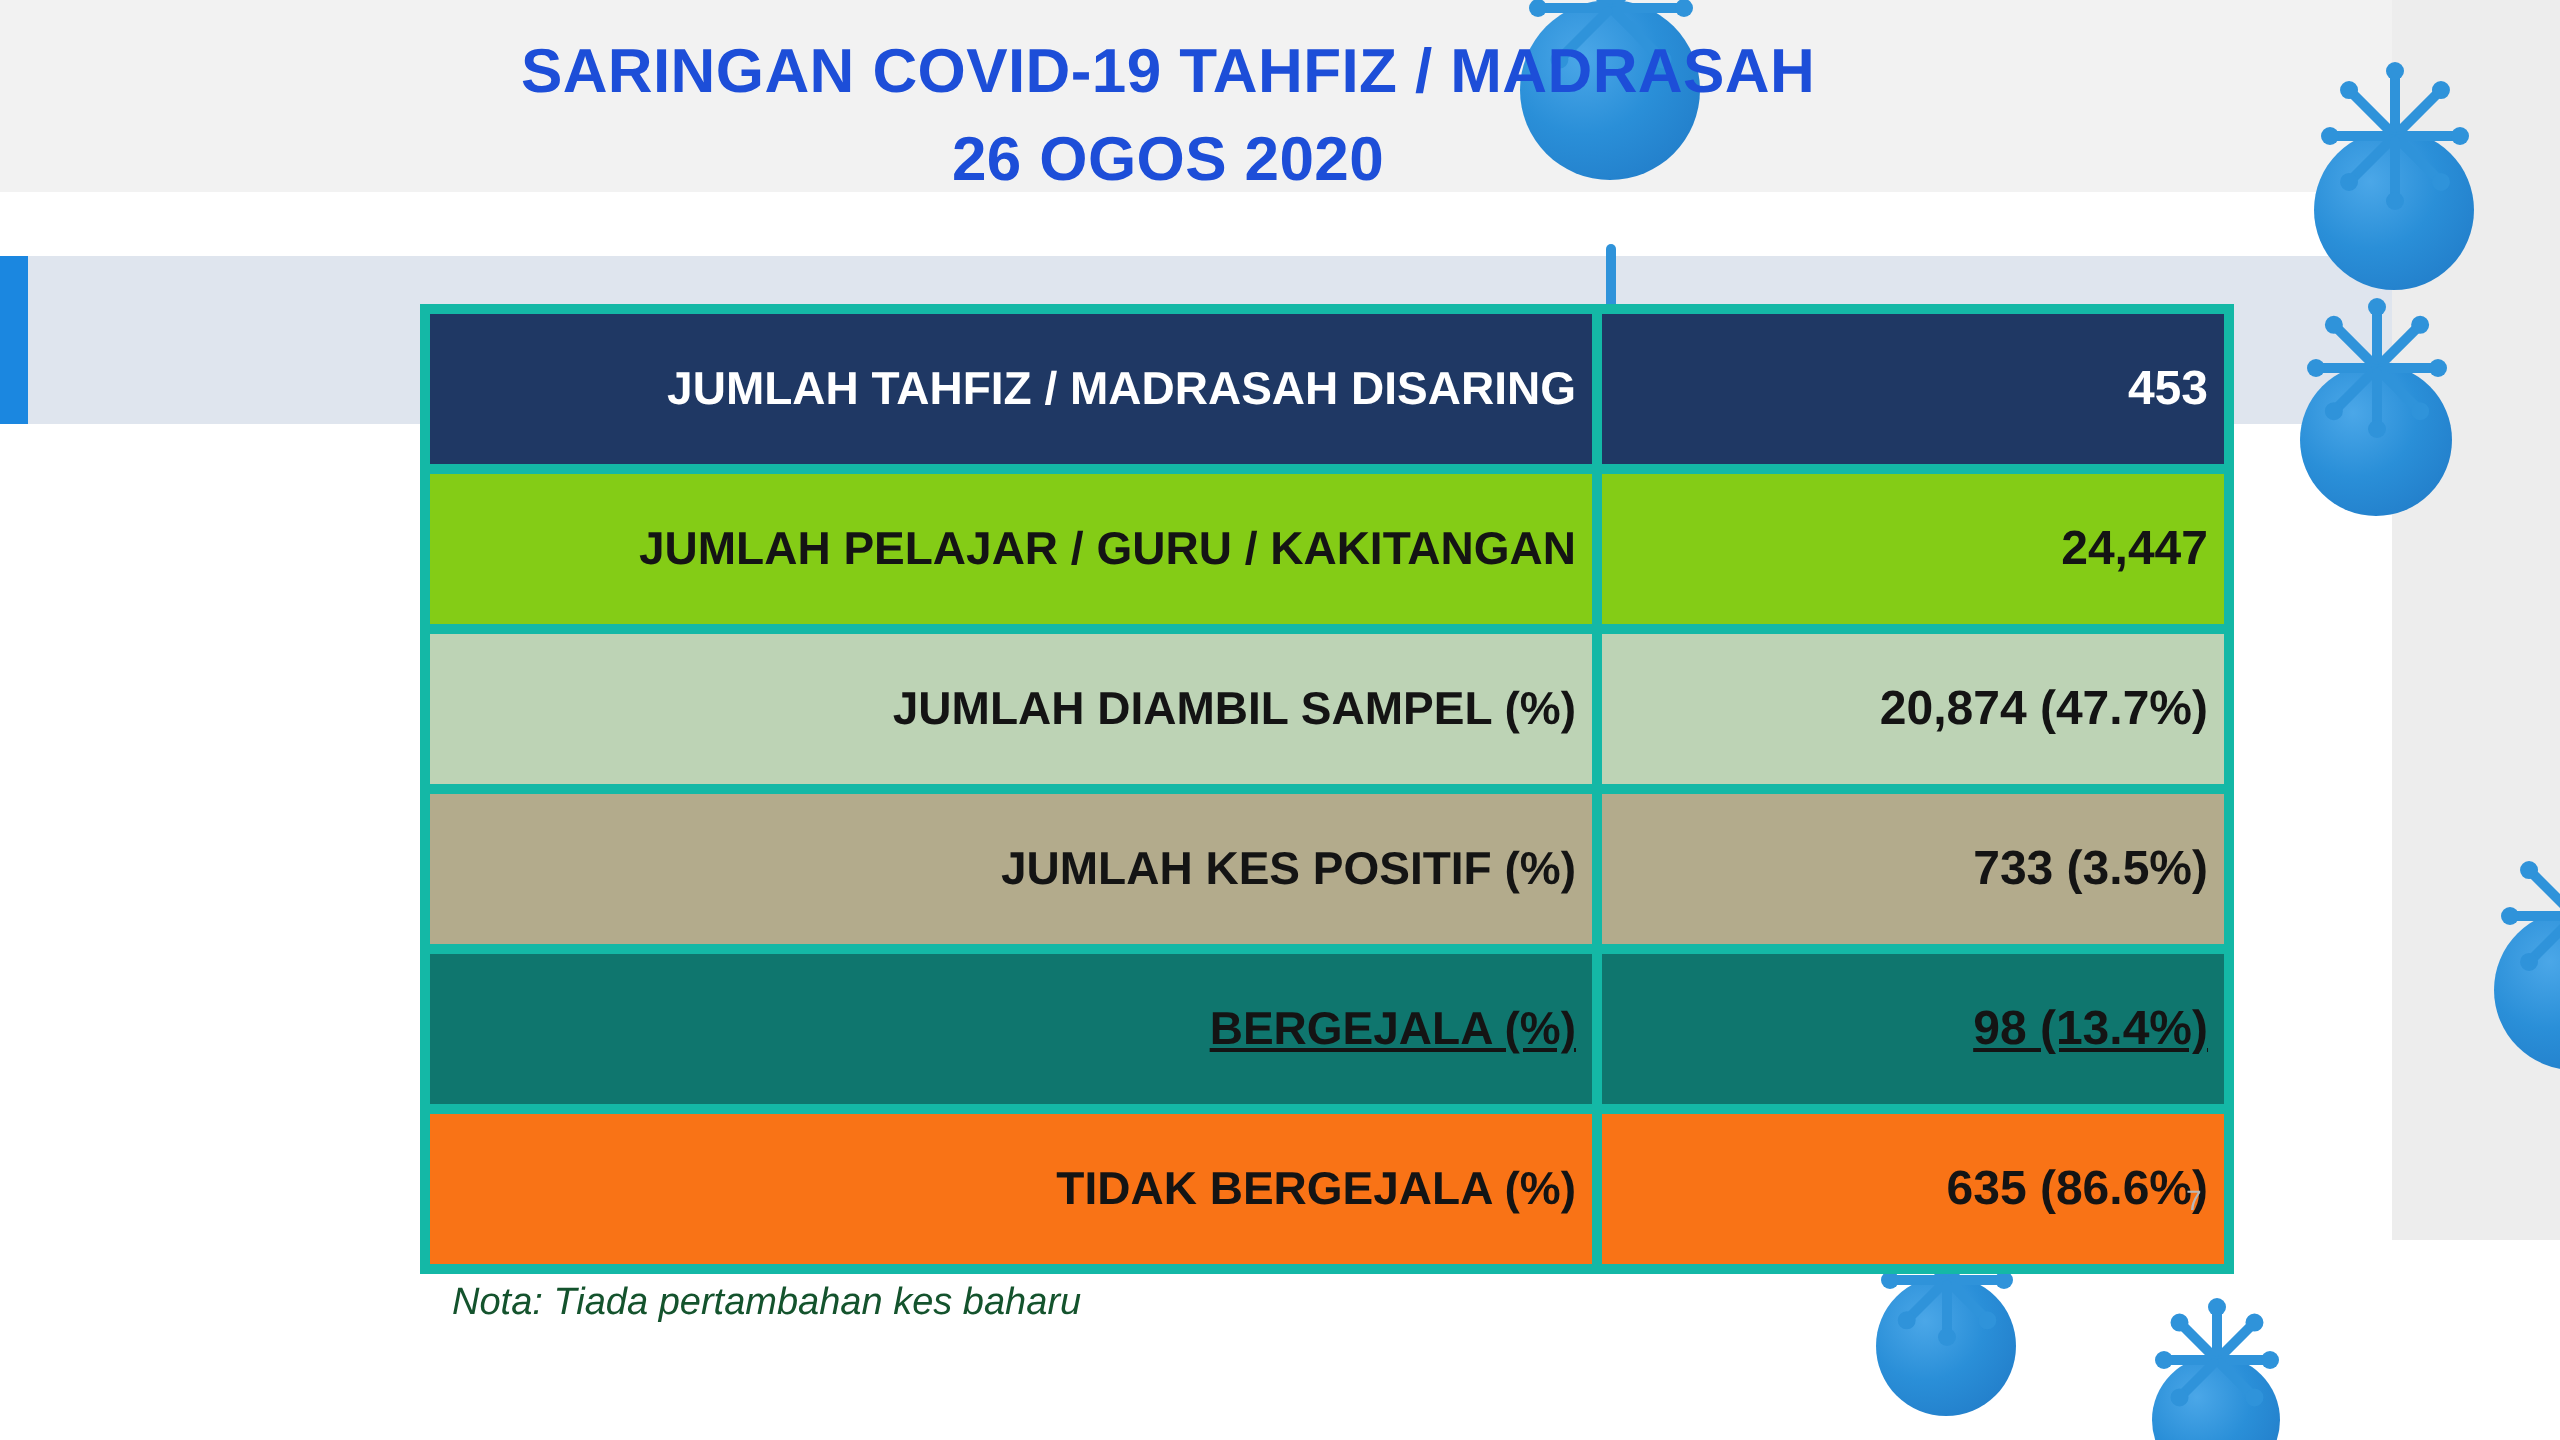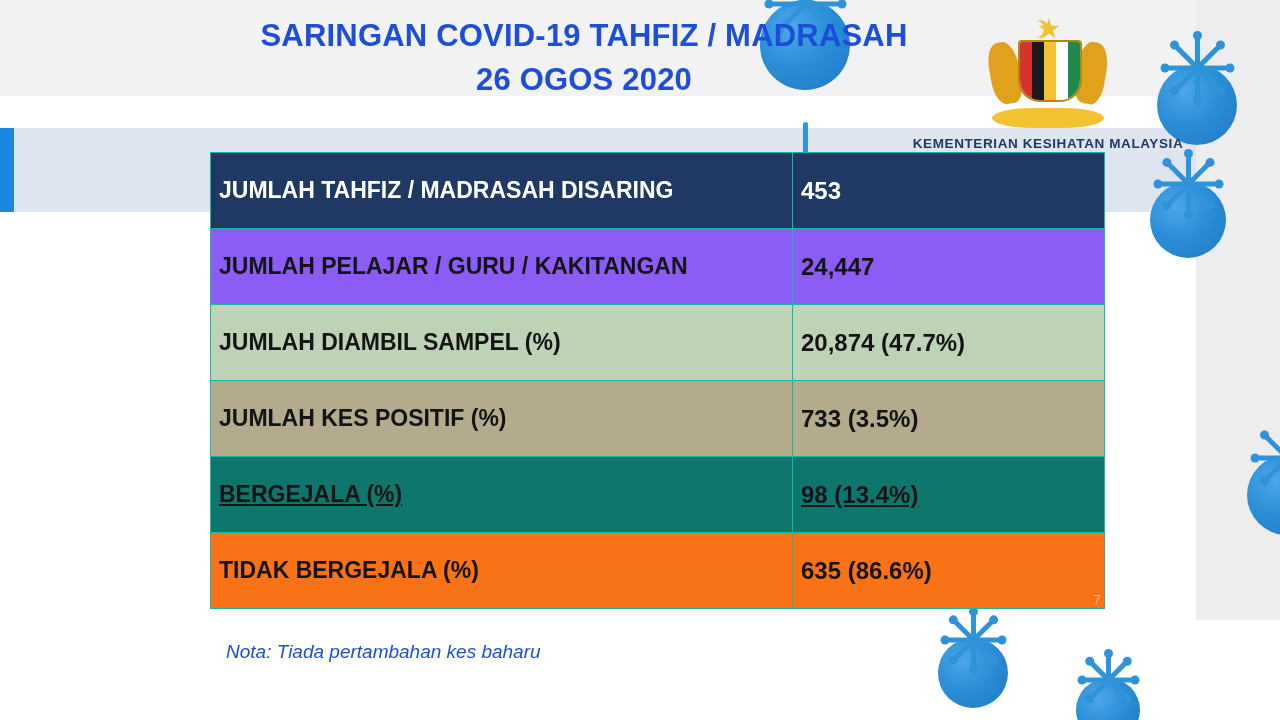--- a/index.html
+++ b/index.html
@@ -206,45 +206,45 @@
     top: 152px;
     width: 860px;
   }
   table.stats {
     border-collapse: collapse;
     width: 860px;
     table-layout: fixed;
   }
   table.stats td {
     height: 75px;
-    text-align: left;
+    text-align: right;
     vertical-align: middle;
     font-size: 23px;
     font-weight: bold;
     color: #141414;
-    border: 1px solid #14b8a6;
+    border: 5px solid #14b8a6;
     padding: 0 8px;
   }
   table.stats td.label { width: 565px; }
   table.stats td.value { width: 295px; font-size: 24px; }
   tr.r0 td { background: #1f3864; color: #ffffff; }
-  tr.r1 td { background: #8b5cf6; }
+  tr.r1 td { background: #84cc16; }
   tr.r2 td { background: #bdd3b5; }
   tr.r3 td { background: #b3ab8c; }
   tr.r4 td { background: #0f766e; text-decoration: underline; }
   tr.r5 td { background: #f97316; }
 
   
   .note {
     position: absolute;
     left: 226px;
     top: 641px;
     font-size: 19px;
     font-style: italic;
-    color: #1d4ed8;
+    color: #14532d;
   }
   .page-num {
     position: absolute;
     left: 1093px;
     top: 592px;
     font-size: 14px;
     color: #b9b9b9;
   }
 </style>
 </head>
@@ -328,37 +328,20 @@
     <div class="spike" style="left:58px;top:4px;width:5px;height:26px;transform:rotate(-90deg);"></div>
     <div class="spike" style="left:58px;top:4px;width:5px;height:26px;transform:rotate(135deg);"></div>
     <div class="spike" style="left:58px;top:4px;width:5px;height:26px;transform:rotate(-135deg);"></div>
   </div>
 
   <div class="title-box">
     <div class="title-line">SARINGAN COVID-19 TAHFIZ / MADRASAH</div>
     <div class="title-line">26 OGOS 2020</div>
   </div>
 
-  <div class="crest-wrap">
-    <div class="crest">
-      <div class="tiger-l"></div>
-      <div class="tiger-r"></div>
-      <div class="shield">
-        <div class="s1"></div>
-          <div class="s2"></div>
-          <div class="s3"></div>
-          <div class="s4"></div>
-          <div class="s5"></div>
-      </div>
-      <div class="crescent"></div>
-      <div class="star"></div>
-      <div class="ribbon"></div>
-    </div>
-    <div class="ministry-text">KEMENTERIAN KESIHATAN MALAYSIA</div>
-  </div>
 
   <div class="table-wrap">
     <table class="stats">
       <tbody>
         <tr class="r0">
           <td class="label">JUMLAH TAHFIZ / MADRASAH DISARING</td>
           <td class="value">453</td>
         </tr>
         <tr class="r1">
           <td class="label">JUMLAH PELAJAR / GURU / KAKITANGAN</td>

